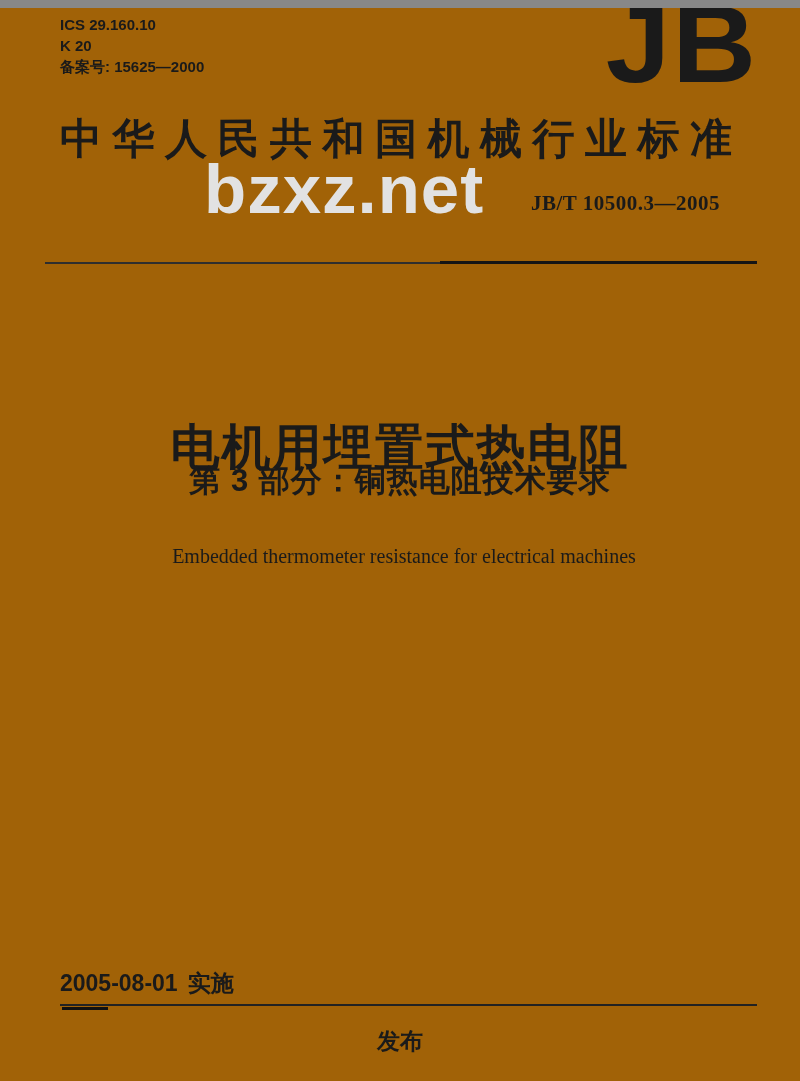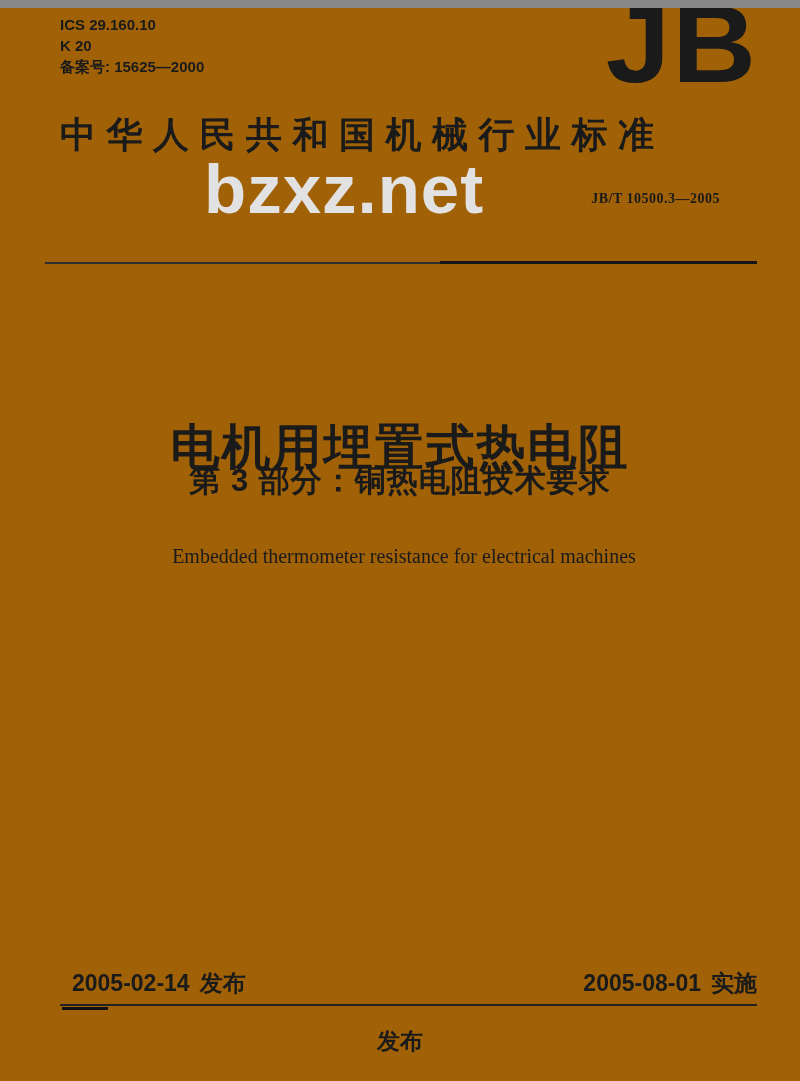--- a/index.html
+++ b/index.html
@@ -11,30 +11,30 @@
   .meta { position:absolute; left:60px; top:6px; font-size:15px; font-weight:600; line-height:21px; z-index:2; }
   .meta div { white-space:nowrap; }
   .logo {
     position:absolute; top:-18px; right:42px; z-index:2;
     font-size:116px; font-weight:900; line-height:1; letter-spacing:2px;
     transform:scaleY(0.94); transform-origin:top;
     font-family:"Liberation Sans", sans-serif;
   }
   .heading {
     position:absolute; left:60px; top:103px; z-index:2;
-    font-size:36px; font-weight:700; letter-spacing:10.5px; white-space:nowrap;text-align:center;
+    font-size:42px; font-weight:700; letter-spacing:10.5px; white-space:nowrap;text-align:center;
   }
   .watermark {
     position:absolute; left:204px; top:142px; z-index:1;
     font-size:69px; font-weight:800; letter-spacing:1px;
     color:#e2e2e2; user-select:none;
   }
   .std-no {
     position:absolute; top:183px; right:80px; z-index:2;
-    font-size:14px; font-weight:700; font-family:"Liberation Serif", serif;
+    font-size:21px; font-weight:700; font-family:"Liberation Serif", serif;
     letter-spacing:0.5px;
   }
   .rule-top { position:absolute; top:254px; left:45px; width:712px; height:2px; background:#2e2e2e; }
   .rule-top-right { position:absolute; top:253px; left:440px; width:317px; height:3px; background:#151515; }
 
   .title-cn { position:absolute; left:0; width:800px; text-align:center; font-weight:700; z-index:2; white-space:nowrap; }
   .title-cn.l1 { top:407px; font-size:49px; letter-spacing:2px; }
   .title-cn.l2 { top:452px; font-size:31px; letter-spacing:1px; }
   .title-en {
     position:absolute; left:4px; width:800px; text-align:center; z-index:2;
@@ -82,23 +82,20 @@
 
   <div class="rule-top"></div>
   <div class="rule-top-right"></div>
 
   <div class="title-cn l1">电机用埋置式热电阻</div>
   <div class="title-cn l2">第 3 部分：铜热电阻技术要求</div>
 
   <div class="title-en l1">Embedded thermometer resistance for electrical machines</div>
 
   <div class="dates">
-    <span class="pair left">
-      <span>2005-02-14</span><span class="lbl">发布</span>
-    </span>
     <span class="pair">
       <span>2005-08-01</span><span class="lbl">实施</span>
     </span>
   </div>
 
   <div class="rule-bottom"></div>
   <div class="rule-bottom-tick"></div>
 
   <div class="footer-row">
     <span class="publish">发布</span>

